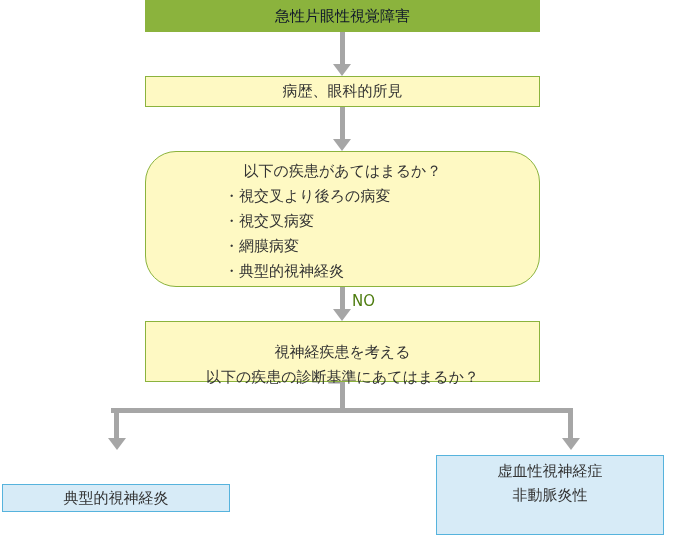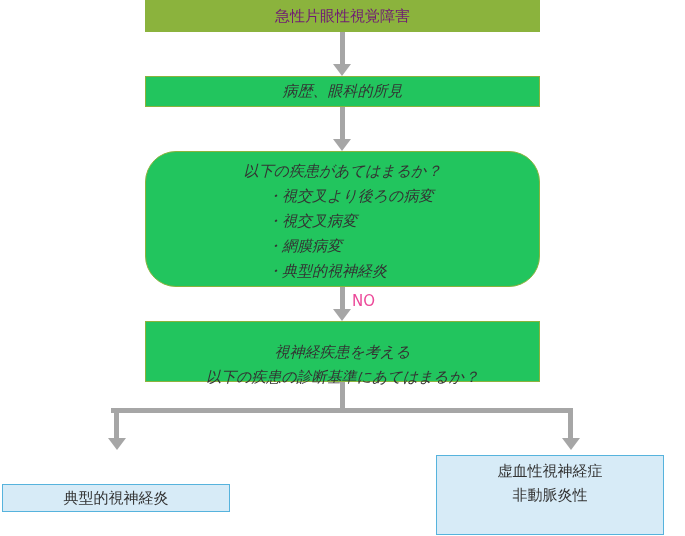--- a/index.html
+++ b/index.html
@@ -20,48 +20,46 @@
     font-size: 15px;
   }
   .node {
     position: absolute;
     box-sizing: border-box;
   }
   
   .node-start {
     left: 145px; top: 0; width: 395px; height: 32px;
     background: #8bb33d;
-    color: #701a75;
+    color: #0f172a;
     display: flex; align-items: center; justify-content: center;
   }
   .node-light {
-    background: #22c55e;
+    background: #fef9c3;
     border: 1px solid #8bb33d;
-    font-style: italic;
   }
   .node-step1 {
     left: 145px; top: 76px; width: 395px; height: 31px;
     display: flex; align-items: center; justify-content: center;
   }
   .node-step2 {
     left: 145px; top: 151px; width: 395px; height: 136px;
     padding-top: 6px;
     border-radius: 31px;
   }
   .node-step2 .q-title {
     text-align: center;
     line-height: 26px;
   }
   .node-step2 .bullet-list {
     padding-left: 78px;
   }
   .node-step2 .bullet-line {
     line-height: 25px;
     text-align: left;
-    margin-left: 43px;
   }
   .node-step3 {
     left: 145px; top: 321px; width: 395px; height: 61px;
     padding-top: 18px;
     text-align: center;
   }
   .node-step3 .line {
     line-height: 25px;
   }
   
@@ -90,21 +88,21 @@
     position: absolute;
     width: 0; height: 0;
     border-left: 9px solid transparent;
     border-right: 9px solid transparent;
     border-top: 12px solid #a6a6a6;
   }
   .no-label {
     position: absolute;
     left: 352px; top: 292px;
     font-size: 15px;
-    color: #ec4899;
+    color: #4d7c0f;
   }
 </style>
 </head>
 <body>
 
 <div class="canvas">
 
   <div class="node node-start">
     <span>急性片眼性視覚障害</span>
   </div>

